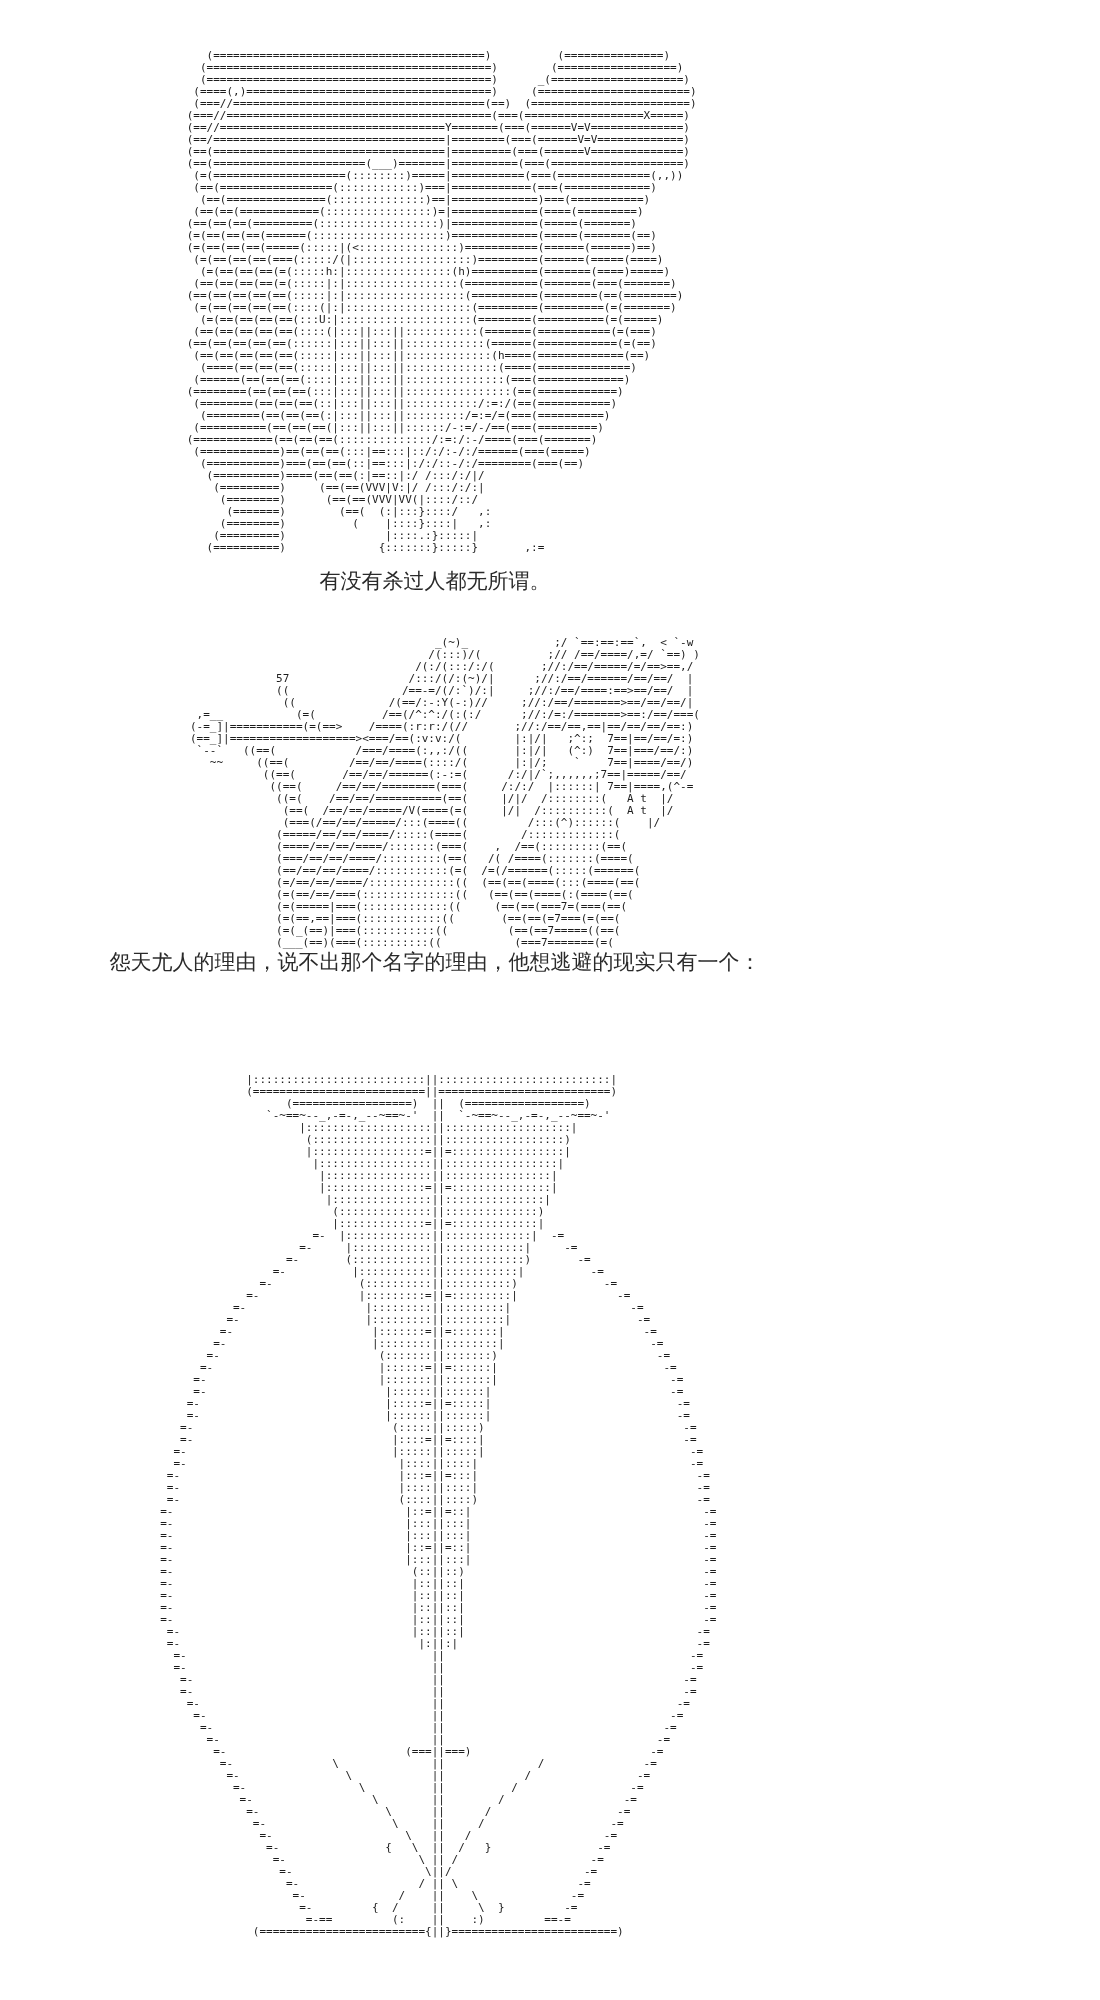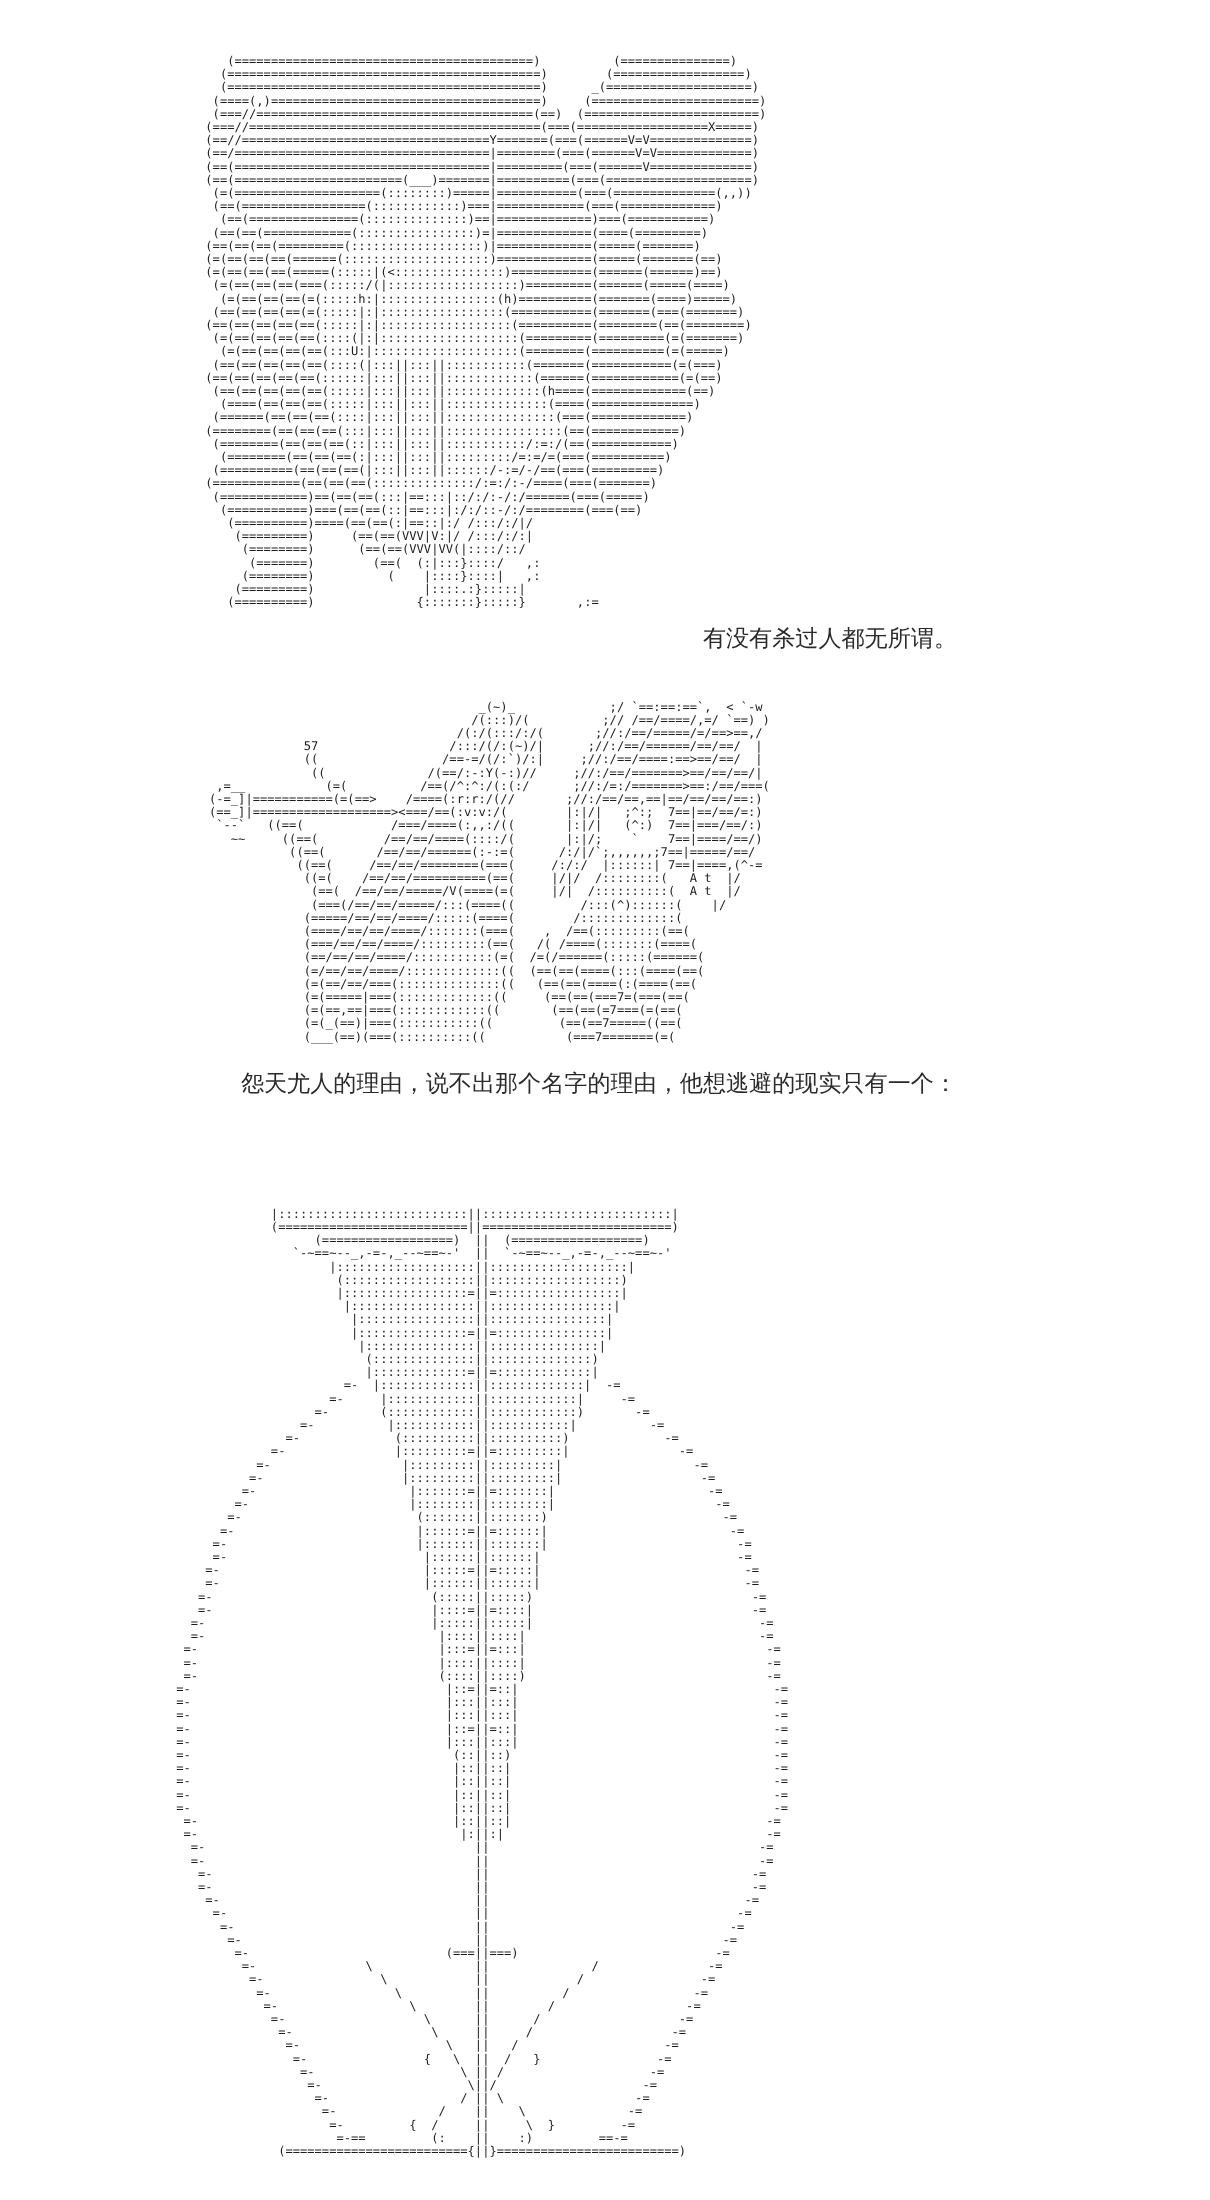--- a/index.html
+++ b/index.html
@@ -22,26 +22,26 @@
     color: #1c1c1c;
     white-space: pre;
     width: max-content;
     margin: 0 auto;
   }
   .caption {
     font-family: "Liberation Sans", "DejaVu Sans", sans-serif;
     font-size: 21px;
     font-weight: 400;
     color: #2a2a2a;
-    text-align: right;
+    text-align: center;
     margin: 14px 0 0 0;
     line-height: 1.2;
   }
   #panel2 { margin-top: 44px; }
-  #caption2 { margin-top: 24px; }
+  #caption2 { margin-top: 0; }
   #panel3 { margin-top: 100px; }
 </style>
 </head>
 <body>
 
 <div class="page">
 
   <pre id="panel1" class="aa">     (=========================================)          (===============)
     (===========================================)        (==================)
     (===========================================)      _(====================)

